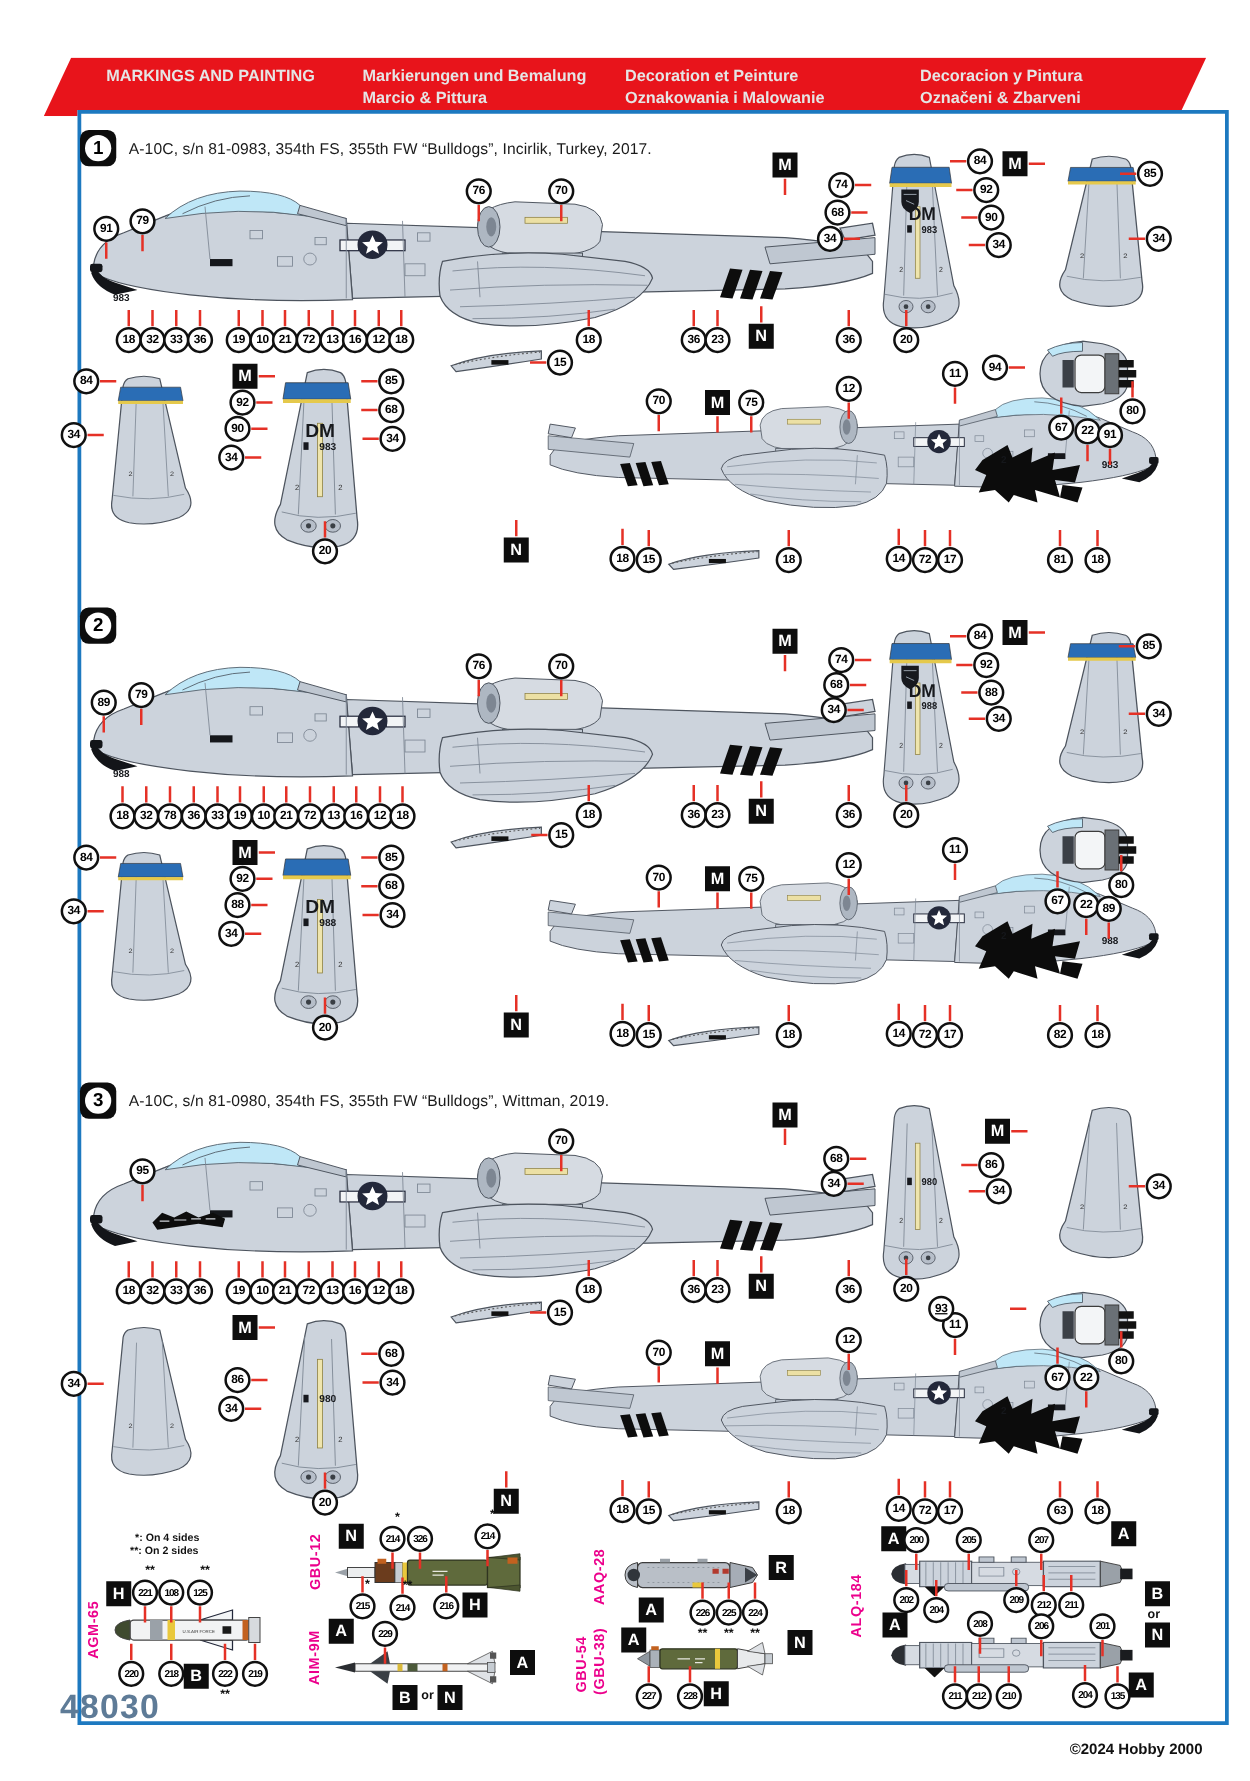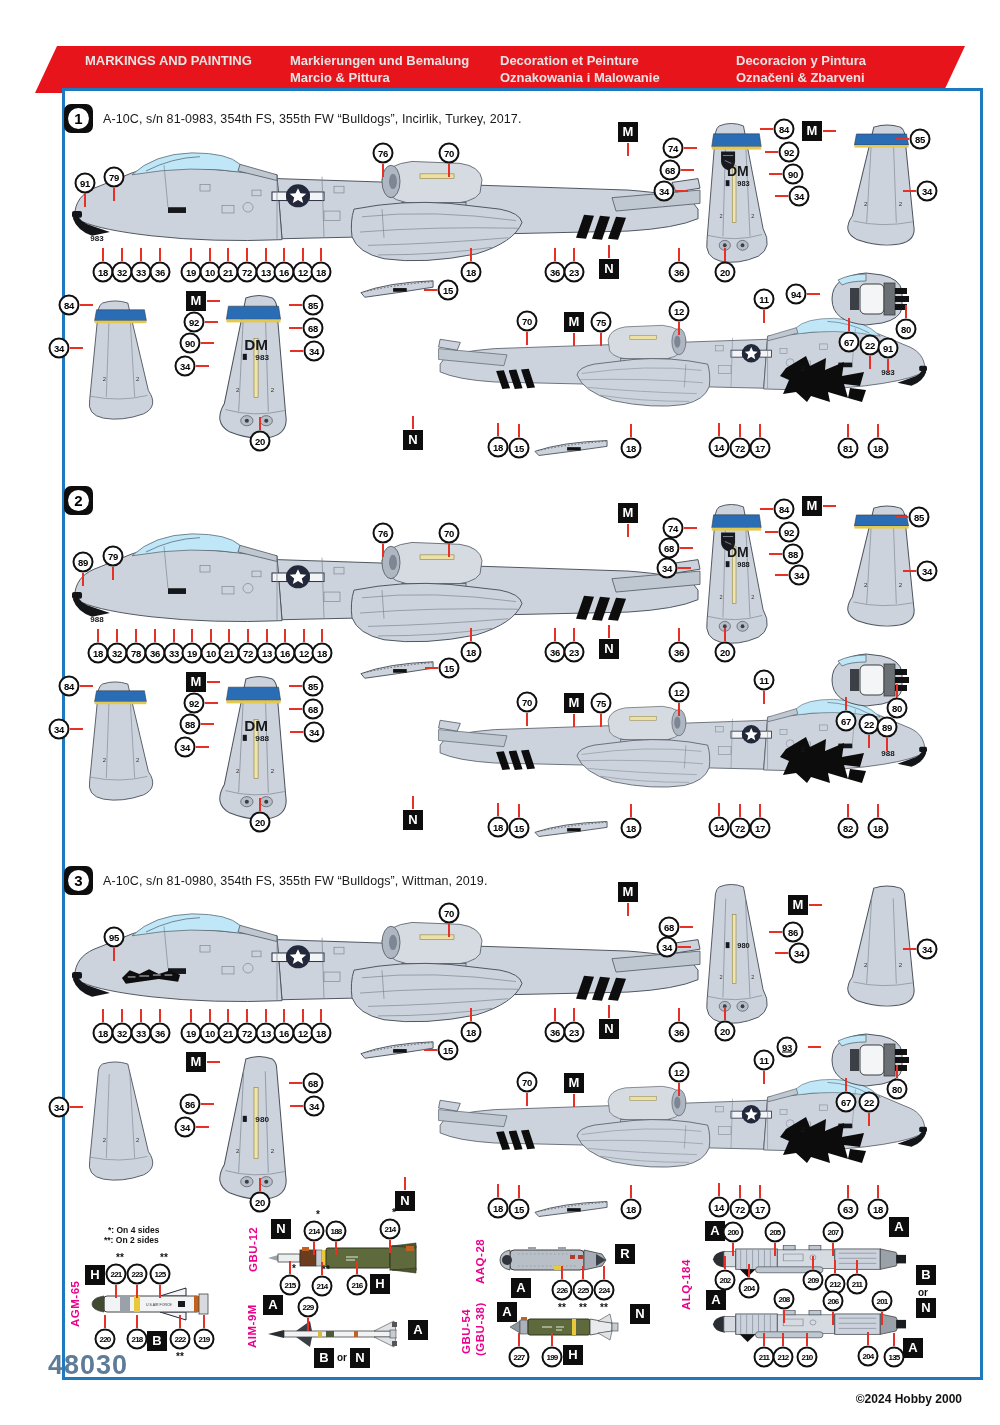--- a/index.html
+++ b/index.html
@@ -810,21 +810,21 @@
       <div class="co" style="left: 260px; top: 1202px;">20</div>
       <div class="stub" style="left: 259px; top: 1178px; width: 2px; height: 13px;"></div>
       <div class="co" style="left: 527px; top: 1082px;">70</div>
       <div class="stub" style="left: 526px; top: 1093px; width: 2px; height: 13px;"></div>
       <div class="lb" style="left: 574px; top: 1083px;">M</div>
       <div class="stub" style="left: 573px; top: 1094px; width: 2px; height: 13px;"></div>
       <div class="co" style="left: 679px; top: 1072px;">12</div>
       <div class="stub" style="left: 678px; top: 1083px; width: 2px; height: 13px;"></div>
       <div class="co" style="left: 764px; top: 1060px;">11</div>
       <div class="stub" style="left: 763px; top: 1071px; width: 2px; height: 13px;"></div>
-      <div class="co" style="left: 787px; top: 1047px; text-decoration: underline;">93</div>
+      <div class="co" style="left: 753px; top: 1047px; text-decoration: underline;">93</div>
       <div class="stub" style="left: 808px; top: 1046px; width: 13px; height: 2px;"></div>
       <div class="co" style="left: 897px; top: 1089px;">80</div>
       <div class="stub" style="left: 896px; top: 1065px; width: 2px; height: 13px;"></div>
       <div class="co" style="left: 846px; top: 1102px;">67</div>
       <div class="stub" style="left: 845px; top: 1078px; width: 2px; height: 13px;"></div>
       <div class="co" style="left: 869px; top: 1102px;">22</div>
       <div class="stub" style="left: 868px; top: 1113px; width: 2px; height: 13px;"></div>
       <div class="lb" style="left: 405px; top: 1201px;">N</div>
       <div class="stub" style="left: 404px; top: 1177px; width: 2px; height: 13px;"></div>
       <div class="co" style="left: 498px; top: 1208px;">18</div>
@@ -840,40 +840,40 @@
       <div class="co" style="left: 760px; top: 1209px;">17</div>
       <div class="stub" style="left: 759px; top: 1185px; width: 2px; height: 13px;"></div>
       <div class="co" style="left: 848px; top: 1209px;">63</div>
       <div class="stub" style="left: 847px; top: 1185px; width: 2px; height: 13px;"></div>
       <div class="co" style="left: 878px; top: 1209px;">18</div>
       <div class="stub" style="left: 877px; top: 1185px; width: 2px; height: 13px;"></div>
       <div class="lb" style="left: 95px; top: 1275px;">H</div>
       <div class="co co3" style="left: 116px; top: 1274px;">221</div>
       <div class="stub" style="left: 115px; top: 1285px; width: 2px; height: 13px;"></div>
       <div class="star" style="left: 120px; top: 1257px;">**</div>
-      <div class="co co3" style="left: 137px; top: 1274px;">223</div>
+      <div class="co co3" style="left: 137px; top: 1274px;">108</div>
       <div class="stub" style="left: 136px; top: 1285px; width: 2px; height: 13px;"></div>
       <div class="co co3" style="left: 160px; top: 1274px;">125</div>
       <div class="stub" style="left: 159px; top: 1285px; width: 2px; height: 13px;"></div>
       <div class="star" style="left: 164px; top: 1257px;">**</div>
       <div class="co co3" style="left: 105px; top: 1339px;">220</div>
       <div class="stub" style="left: 104px; top: 1315px; width: 2px; height: 13px;"></div>
       <div class="co co3" style="left: 137px; top: 1339px;">218</div>
       <div class="stub" style="left: 136px; top: 1315px; width: 2px; height: 13px;"></div>
       <div class="lb" style="left: 157px; top: 1341px;">B</div>
       <div class="co co3" style="left: 180px; top: 1339px;">222</div>
       <div class="stub" style="left: 179px; top: 1315px; width: 2px; height: 13px;"></div>
       <div class="star" style="left: 180px; top: 1356px;">**</div>
       <div class="co co3" style="left: 204px; top: 1339px;">219</div>
       <div class="stub" style="left: 203px; top: 1315px; width: 2px; height: 13px;"></div>
       <div class="lb" style="left: 281px; top: 1229px;">N</div>
       <div class="co co3" style="left: 314px; top: 1231px;">214</div>
       <div class="stub" style="left: 313px; top: 1242px; width: 2px; height: 13px;"></div>
       <div class="star" style="left: 318px; top: 1214px;">*</div>
-      <div class="co co3" style="left: 336px; top: 1231px;">188</div>
+      <div class="co co3" style="left: 336px; top: 1231px;">326</div>
       <div class="stub" style="left: 335px; top: 1242px; width: 2px; height: 13px;"></div>
       <div class="co co3" style="left: 390px; top: 1229px;">214</div>
       <div class="stub" style="left: 389px; top: 1240px; width: 2px; height: 13px;"></div>
       <div class="star" style="left: 394px; top: 1212px;">*</div>
       <div class="co co3" style="left: 290px; top: 1285px;">215</div>
       <div class="stub" style="left: 289px; top: 1261px; width: 2px; height: 13px;"></div>
       <div class="star" style="left: 294px; top: 1268px;">*</div>
       <div class="co co3" style="left: 322px; top: 1286px;">214</div>
       <div class="stub" style="left: 321px; top: 1262px; width: 2px; height: 13px;"></div>
       <div class="star" style="left: 326px; top: 1269px;">**</div>
@@ -895,21 +895,21 @@
       <div class="co co3" style="left: 583px; top: 1290px;">225</div>
       <div class="stub" style="left: 582px; top: 1266px; width: 2px; height: 13px;"></div>
       <div class="star" style="left: 583px; top: 1307px;">**</div>
       <div class="co co3" style="left: 604px; top: 1290px;">224</div>
       <div class="stub" style="left: 603px; top: 1266px; width: 2px; height: 13px;"></div>
       <div class="star" style="left: 604px; top: 1307px;">**</div>
       <div class="lb" style="left: 507px; top: 1312px;">A</div>
       <div class="lb" style="left: 640px; top: 1314px;">N</div>
       <div class="co co3" style="left: 519px; top: 1357px;">227</div>
       <div class="stub" style="left: 518px; top: 1333px; width: 2px; height: 13px;"></div>
-      <div class="co co3" style="left: 552px; top: 1357px;">199</div>
+      <div class="co co3" style="left: 552px; top: 1357px;">228</div>
       <div class="stub" style="left: 551px; top: 1333px; width: 2px; height: 13px;"></div>
       <div class="lb" style="left: 573px; top: 1355px;">H</div>
       <div class="lb" style="left: 715px; top: 1231px;">A</div>
       <div class="co co3" style="left: 733px; top: 1232px;">200</div>
       <div class="stub" style="left: 732px; top: 1243px; width: 2px; height: 13px;"></div>
       <div class="co co3" style="left: 775px; top: 1232px;">205</div>
       <div class="stub" style="left: 774px; top: 1243px; width: 2px; height: 13px;"></div>
       <div class="co co3" style="left: 833px; top: 1232px;">207</div>
       <div class="stub" style="left: 832px; top: 1243px; width: 2px; height: 13px;"></div>
       <div class="lb" style="left: 899px; top: 1227px;">A</div>

